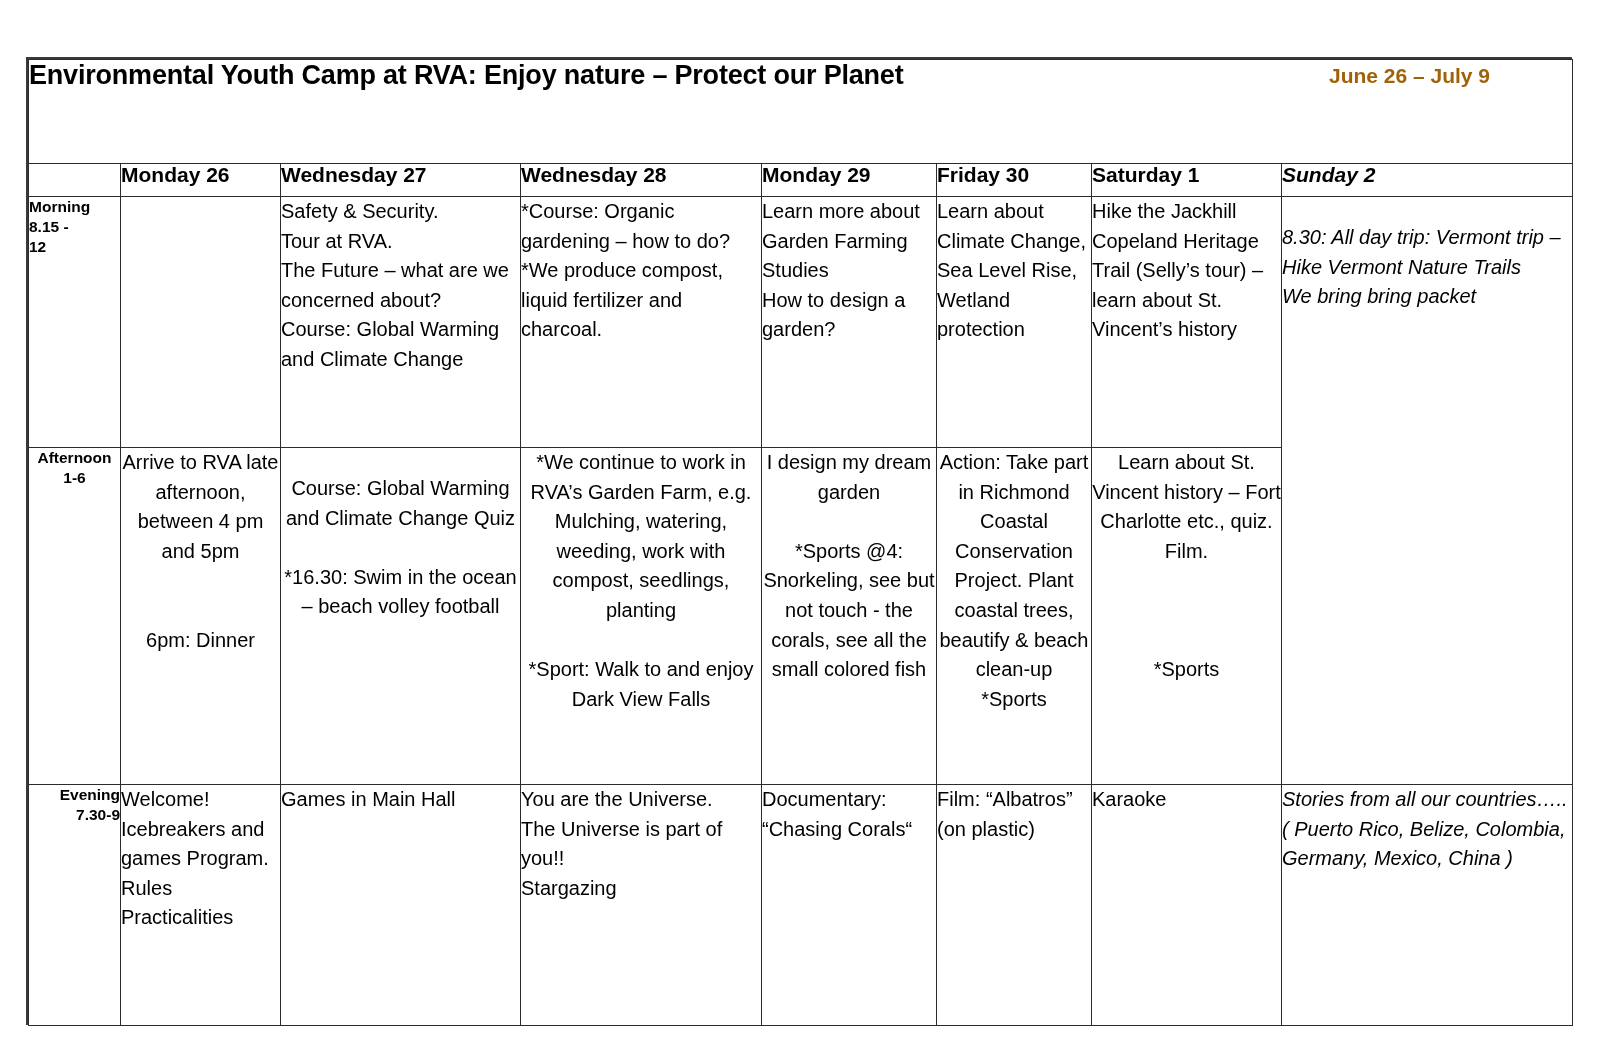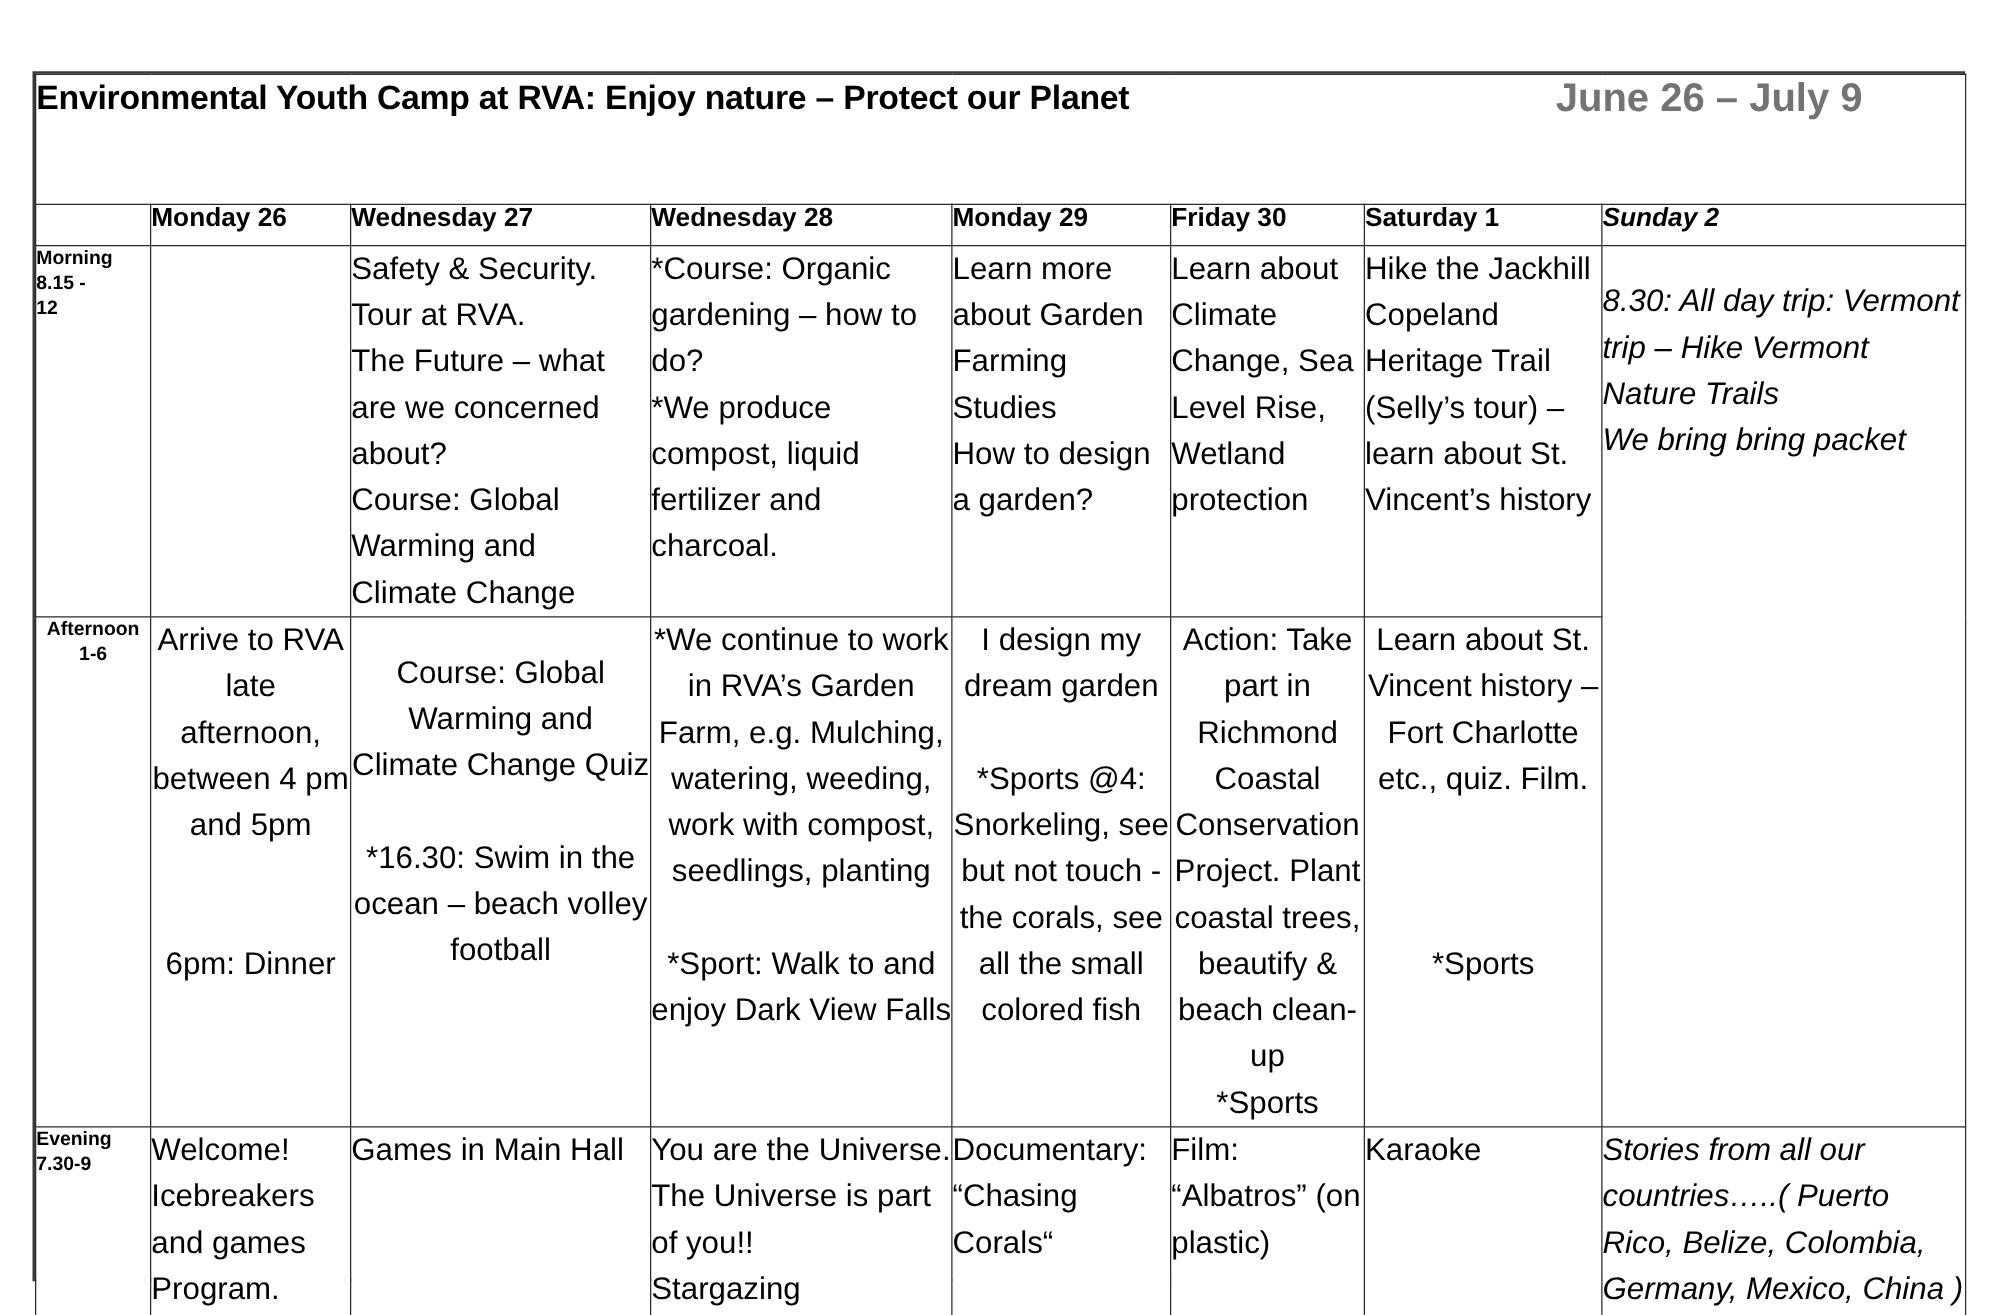--- a/index.html
+++ b/index.html
@@ -65,23 +65,23 @@
     width: 100%;
   }
   .title-main {
     font-size: 27px;
     font-weight: bold;
     color: #000000;
     letter-spacing: -0.2px;
     white-space: nowrap;
   }
   .title-dates {
-    font-size: 32px;
-    font-weight: bold;
-    color: #737373;
+    font-size: 21px;
+    font-weight: bold;
+    color: #a16207;
     white-space: nowrap;
     padding-right: 82px;
   }
 
   
   td.daycell {
     height: 32px;
     font-size: 21px;
     font-weight: bold;
     padding: 0px 8px 4px 8px;
@@ -98,21 +98,21 @@
     font-size: 15.5px;
     font-weight: bold;
     line-height: 1.28;
     padding: 6px 4px 4px 8px;
     border-left: 0;
     width: 92px;
   }
 
   
   td.content {
-    font-size: 25px;
+    font-size: 20px;
     line-height: 1.48;
     padding: 5px 7px 6px 9px;
     word-wrap: break-word;
   }
   td.content .txt {
     display: block;
     white-space: pre-line;
   }
   td.content.pad-top .txt {
     padding-top: 26px;
@@ -227,21 +227,21 @@
         <td class="content">
               <span class="txt">Learn about St. Vincent history – Fort Charlotte etc., quiz. Film.
 
 
 
 *Sports</span>
             </td>
       </tr>
 
       <tr class="row-evening">
-        <td class="slot-label" style="white-space:pre-line;">Evening
+        <td class="slot-label" style="white-space:pre-line;text-align:right;">Evening
 7.30-9</td>
         <td class="content">
               <span class="txt">Welcome!
 Icebreakers and games Program.
 Rules Practicalities</span>
             </td>
         <td class="content">
               <span class="txt">Games in Main Hall</span>
             </td>
         <td class="content">

